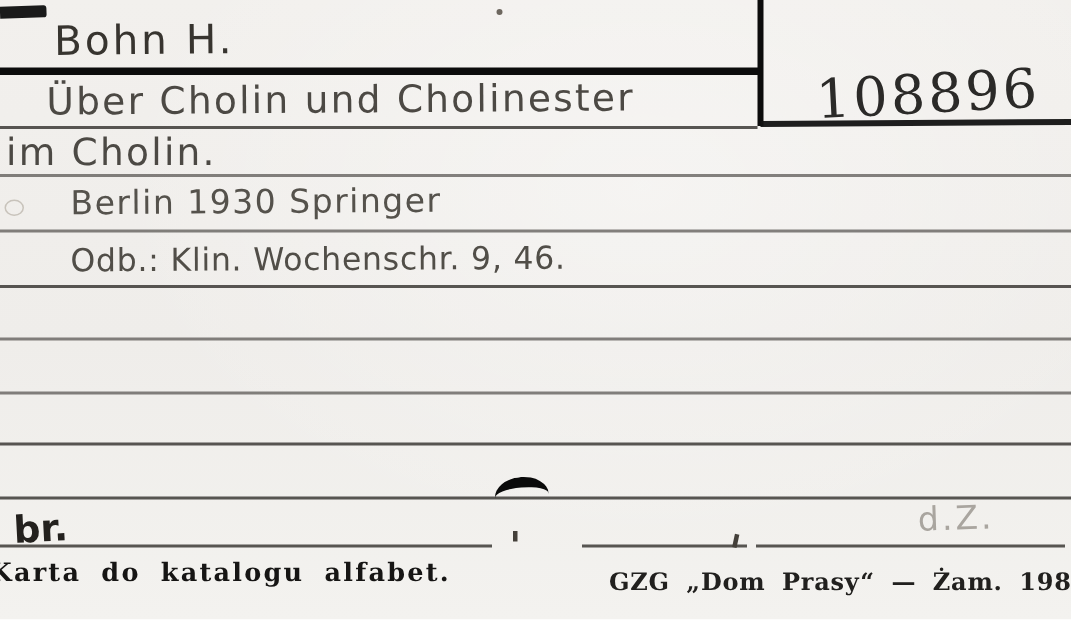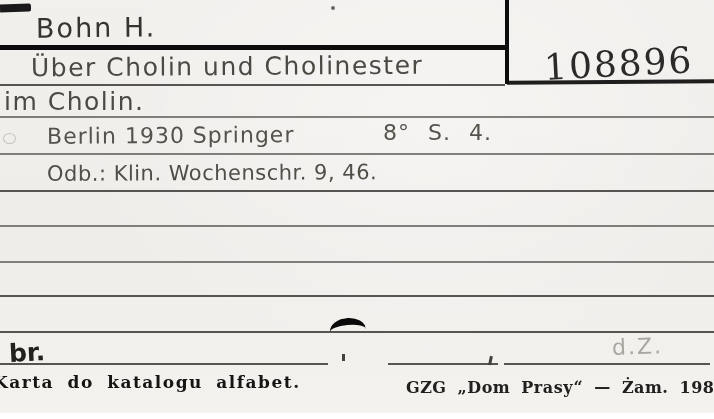--- a/index.html
+++ b/index.html
@@ -190,21 +190,20 @@
   <div class="rule" style="left:0; top:363px; width:328px;"></div>
   <div class="rule" style="left:388px; top:363px; width:110px;"></div>
   <div class="rule" style="left:504px; top:363px; width:206px;"></div>
   <div class="tick" style="left:342px; top:354px; height:7px;"></div>
   <div class="tick" style="left:489px; top:356px; height:9px; transform:rotate(12deg);"></div>
 
   <div class="hw author">Bohn H.</div>
   <div class="hw title-1">Über Cholin und Cholinester</div>
   <div class="hw title-2">im Cholin.</div>
   <div class="hw imprint-left">Berlin 1930  Springer</div>
-  <div class="hw imprint-right">8° S. 4.</div>
   <div class="hw note-line">Odb.: Klin. Wochenschr. 9, 46.</div>
   <div class="hw binding">br.</div>
   <div class="hw annotation">d.Z.</div>
 
   <div class="call-number">108896</div>
 
   <div class="print footer-left">Karta do katalogu alfabet.</div>
   <div class="print footer-right">GZG  „Dom Prasy“ — Żam. 1988/50</div>
 
 </div>

